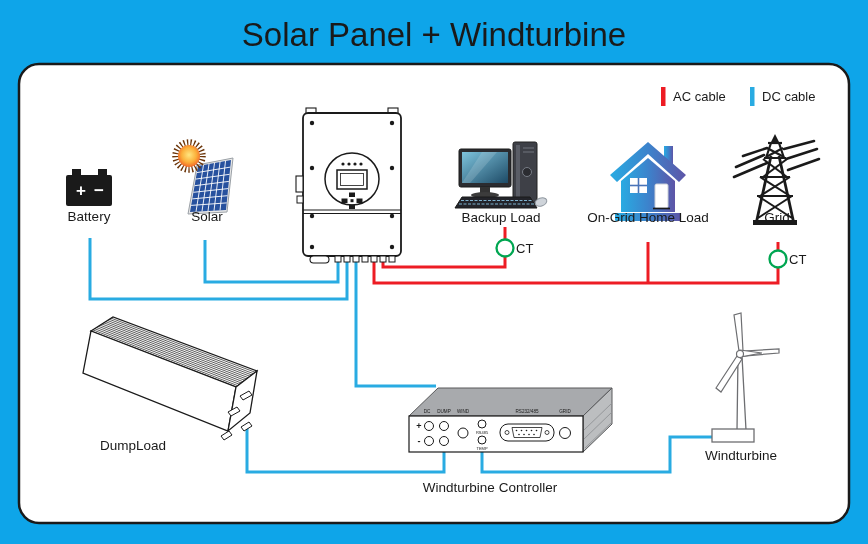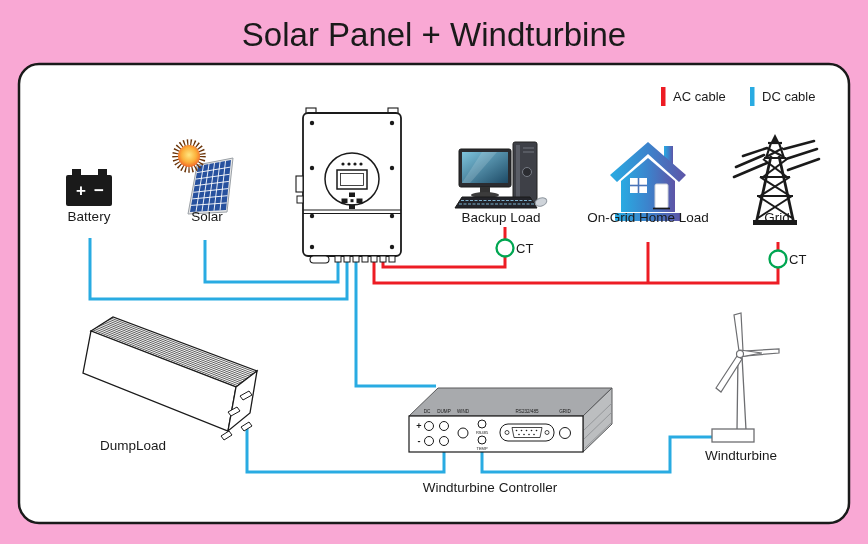--- a/index.html
+++ b/index.html
@@ -1,16 +1,16 @@
 <!DOCTYPE html>
 <html><head>
 <meta charset="utf-8">
 <style>
   html,body{margin:0;padding:0;background:#ffffff;}
-  .canvas{position:relative;width:868px;height:544px;background:#f9a8d4;overflow:hidden;
+  .canvas{position:relative;width:868px;height:544px;background:#0ea5e9;overflow:hidden;
           font-family:"Liberation Sans",sans-serif;}
   svg{position:absolute;left:0;top:0;}
   svg text{font-family:"Liberation Sans",sans-serif;fill:#1a1a1a;}
   .title-text{font-size:33px;}
   .label-text{font-size:13.5px;}
   .legend-text{font-size:13px;}
   .ct-text{font-size:13px;}
   .port-text{font-size:4.6px;}
   .port-text-sm{font-size:4px;}
   .pm-text{font-size:9px;font-weight:bold;}

